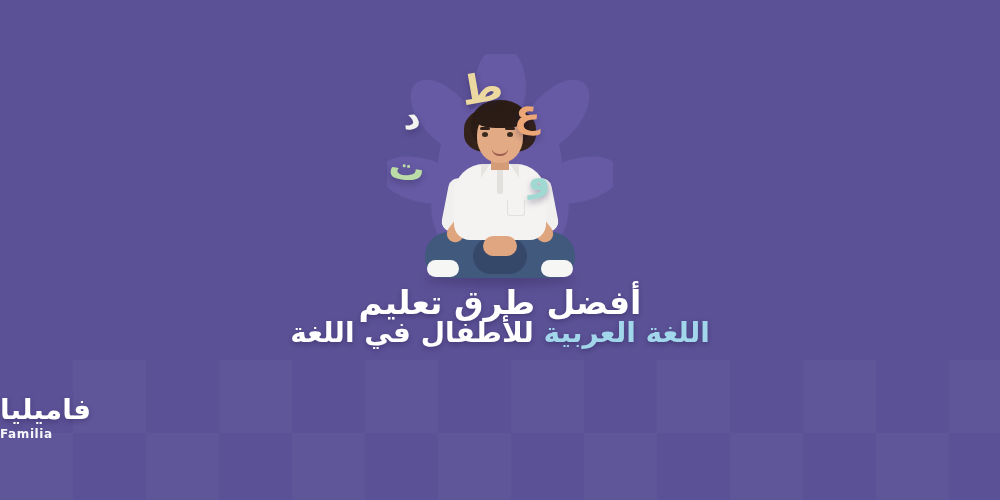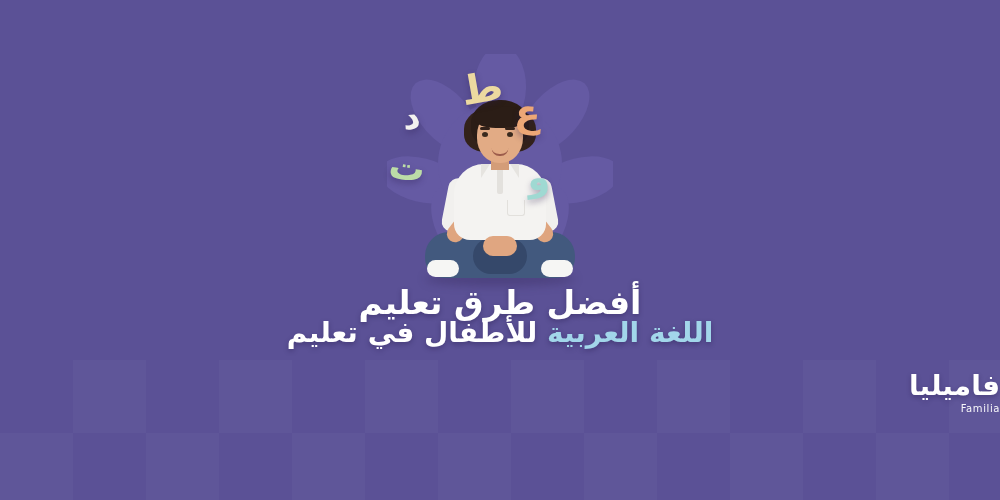--- a/index.html
+++ b/index.html
@@ -186,30 +186,30 @@
     white-space:nowrap;
   }
   .line-1 { font-size:33px; color:#ffffff; }
   .line-2 { font-size:28px; color:#ffffff; }
   .hl-cyan { color:#a2d6ea;text-align:right; }
 
   
   .logo {
     position:absolute;
     left:0; right:0;
-    top:372px;
-    text-align:right;
+    top:396px;
+    text-align:left;
     direction:rtl;
   }
   .logo-ar {
     font-size:28px; font-weight:700; color:#ffffff; line-height:1;
     text-shadow:0 2px 5px rgba(30,18,62,.32);
   }
   .logo-en {
-    font-size:10px; font-weight:400; color:#ffffff;
+    font-size:12px; font-weight:700; color:#ffffff;
     letter-spacing:.6px; direction:ltr; margin-top:3px;
     opacity:.95;
   }
 </style>
 </head>
 <body>
 
 <div id="banner">
 
   <div class="checker"></div>
@@ -260,21 +260,21 @@
 
     <div class="letter letter-ta" style="color: rgb(236, 217, 160);">ط</div>
     <div class="letter letter-ayn" style="color: rgb(237, 167, 118);">ع</div>
     <div class="letter letter-dal" style="color: rgb(243, 242, 239);">د</div>
     <div class="letter letter-teh" style="color: rgb(188, 220, 167);">ت</div>
     <div class="letter letter-waw" style="color: rgb(159, 217, 210);">و</div>
   </div>
 
   <div class="headline">
     <div class="line line-1">أفضل طرق تعليم</div>
-    <div class="line line-2"><span class="hl-cyan">اللغة العربية</span><span> للأطفال في تعليم</span></div>
+    <div class="line line-2"><span class="hl-cyan">اللغة العربية</span><span> للأطفال في اللغة</span></div>
   </div>
 
   <div class="logo">
     <div class="logo-ar">فاميليا</div>
     <div class="logo-en">Familia</div>
   </div>
 
 </div>
 
 </body></html>

